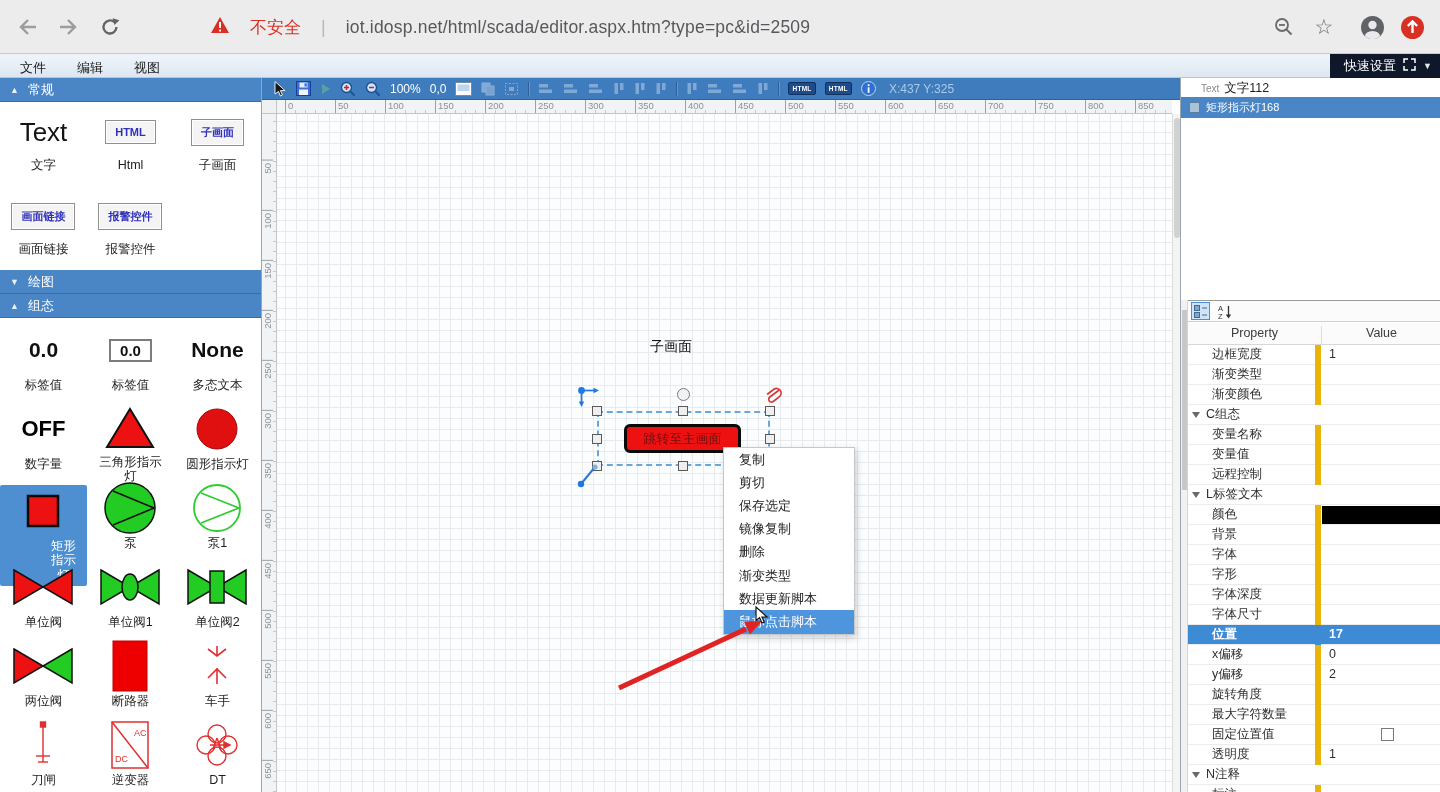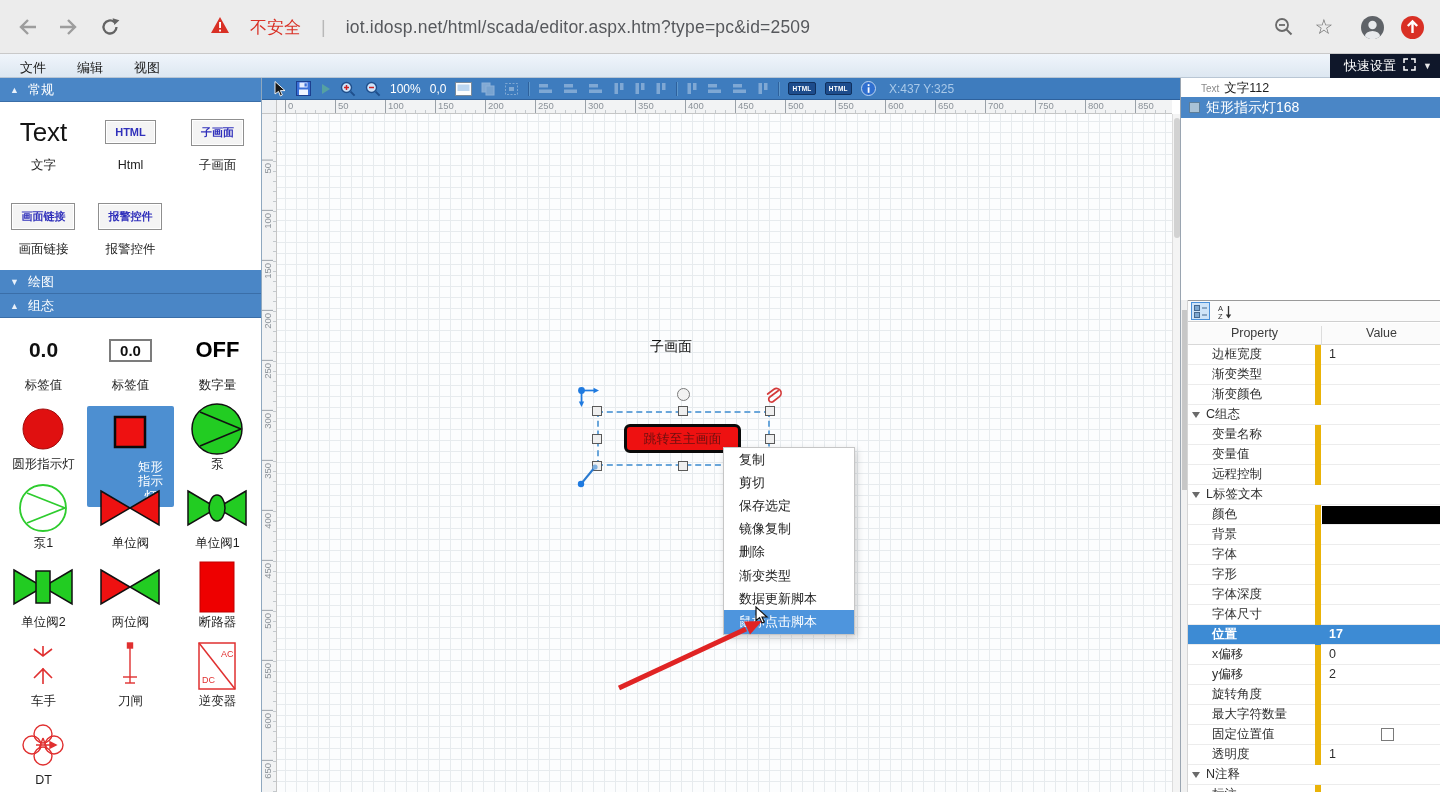--- a/index.html
+++ b/index.html
@@ -80,21 +80,21 @@
   #cm-cursor { position:absolute; left:478px; top:492px; z-index:5; }
   #annot-arrow { position:absolute; left:338px; top:498px; z-index:4; pointer-events:none; }
 
   
   #inspector { position:absolute; left:1180px; top:78px; width:260px; height:714px; background:#fff; border-left:1px solid #9aa5b1; }
   .tree-row1 { position:absolute; left:0; top:2px; width:260px; height:17px; display:flex; align-items:center; padding-left:20px; gap:5px; }
   .tree-type { font-size:10px; color:#8a8a8a; }
   .tree-name1 { font-size:12.5px; color:#1c1c1c; }
   .tree-row2 { position:absolute; left:0; top:19px; width:260px; height:21px; background:#4a86c6; display:flex; align-items:center; padding-left:8px; gap:6px; }
   .tree-ico { width:11px; height:11px; background:#a9c2d6; border:1px solid #5d7e99; }
-  .tree-name2 { font-size:14px; color:#fff; }
+  .tree-name2 { font-size:11px; color:#fff; }
 
   #prop-scroll { position:absolute; left:0; top:222px; width:7px; height:492px; background:#f1f1f1; border-right:1px solid #d5d5d5; }
   #prop-scroll .thumb { position:absolute; left:1px; top:10px; width:5px; height:180px; background:#c7c7c7; }
 
   #prop-toolbar { position:absolute; left:7px; top:222px; width:253px; height:22px; background:#fbfbfb; border-top:1px solid #9a9a9a; border-bottom:1px solid #cfcfcf; display:flex; align-items:center; gap:6px; padding-left:3px; }
   .pt-ico { width:19px; height:18px; display:flex; align-items:center; justify-content:center; }
   .pt-ico.sel { background:#cfe4f8; border:1px solid #4a90d9; }
 
   #prop-header { position:absolute; left:7px; top:245px; width:253px; height:22px; background:#fbfbfb; border-bottom:1px solid #d8d8d8; font-size:12.5px; color:#3c3c3c; }
   #prop-header .ph1 { position:absolute; left:0; top:3px; width:133px; text-align:center; }
@@ -244,23 +244,37 @@
           <div class="pal-label">标签值</div>
         </div>
         <div class="pal-cell">
           <div class="pal-ico">
             <span class="pal-num-box">0.0</span>
           </div>
           <div class="pal-label">标签值</div>
         </div>
         <div class="pal-cell">
           <div class="pal-ico">
+            <span class="pal-num">None</span>
+          </div>
+          <div class="pal-label">多态文本</div>
+        </div>
+        <div class="pal-cell">
+          <div class="pal-ico">
             <span class="pal-off">OFF</span>
           </div>
           <div class="pal-label">数字量</div>
+        </div>
+        <div class="pal-cell">
+          <div class="pal-ico">
+            <svg width="52" height="44">
+              <polygon points="26,3 49,41 3,41" fill="#ee1111" stroke="#111" stroke-width="2"></polygon>
+            </svg>
+          </div>
+          <div class="pal-label">三角形指示灯</div>
         </div>
         <div class="pal-cell">
           <div class="pal-ico">
             <svg width="46" height="46">
               <circle cx="23" cy="23" r="20" fill="#e01010" stroke="#a00c0c"></circle>
             </svg>
           </div>
           <div class="pal-label">圆形指示灯</div>
         </div>
         <div class="pal-cell">

